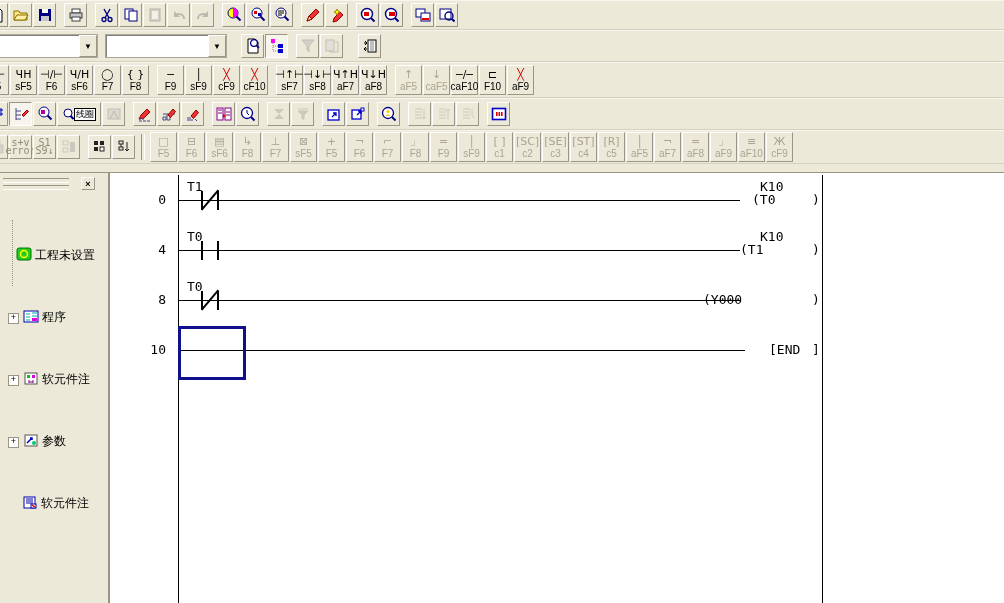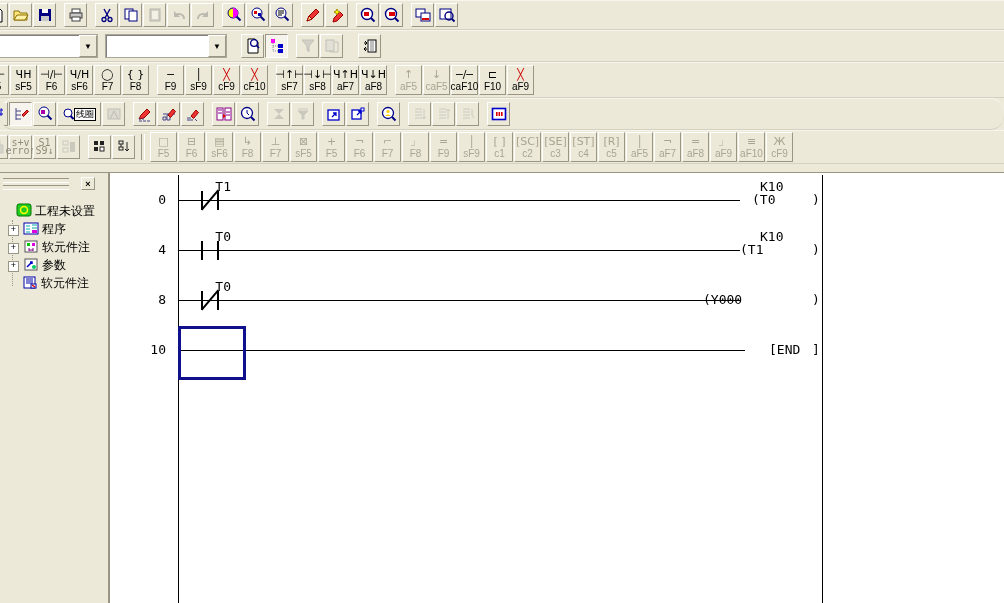--- a/index.html
+++ b/index.html
@@ -8,21 +8,21 @@
   
   .menubar{height:18px;line-height:18px;padding-left:4px;white-space:nowrap;overflow:hidden;
            border-bottom:1px solid #c9c5b2;}
   .mi{display:inline-block;padding:0 9px;height:18px;cursor:default;}
   
   .tb{white-space:nowrap;overflow:hidden;border-top:1px solid #f7f5ee;border-bottom:1px solid #d5d1c0;
       display:flex;align-items:center;}
   .row2{height:28px;padding-left:0;}
   .row3{height:30px;}
   .row4{height:34px;}
-  .row5{height:30px;border-radius:14px;}
+  .row5{height:30px;}
   .row6{height:32px;}
   .tbtn{flex:none;width:23px;height:24px;margin:0 1px 0 0;padding:0;background:#ece9d8;
         border:1px solid;border-color:#fff #9a9685 #9a9685 #fff;
         display:inline-flex;align-items:center;justify-content:center;}
   .tbtn.pressed{border-color:#9a9685 #fff #fff #9a9685;background:#f6f4ec;}
   .tbtn.dis svg{opacity:.38;filter:grayscale(1);}
   .cut1{margin-left:-15px;}
   .sep{flex:none;width:7px;height:100%;}
   .ic{width:16px;height:16px;}
   
@@ -45,34 +45,34 @@
   .vsep{flex:none;width:2px;height:26px;margin:0 5px;border-left:1px solid #9a9685;border-right:1px solid #fff;}
   
   .main{position:absolute;left:0;top:172px;width:1004px;height:431px;display:flex;border-top:1px solid #9a9685;}
   .sidebar{position:relative;flex:none;width:108px;background:#ece9d8;border-right:1px solid #9a9685;}
   .sb-head{position:relative;height:20px;padding-top:3px;}
   .grip{height:3px;width:66px;margin:2px 0 2px 3px;border-top:1px solid #9a9685;border-bottom:1px solid #fff;}
   .sb-close{position:absolute;right:13px;top:4px;width:14px;height:13px;padding:0;background:#ece9d8;
             border:1px solid;border-color:#fff #9a9685 #9a9685 #fff;font-size:9px;line-height:10px;font-weight:bold;}
   .tree{position:relative;padding-top:6px;font-size:12px;}
   .tguide{position:absolute;left:12px;top:24px;height:66px;border-left:1px dotted #9a9685;}
-  .trow{position:relative;height:18px;line-height:18px;white-space:nowrap;overflow:hidden;}
+  .trow{position:relative;height:18px;line-height:18px;white-space:nowrap;overflow:hidden;margin-top:44px;}
   .trow .tic{display:inline-block;vertical-align:-2px;margin-right:3px;}
   .plus{display:inline-block;width:9px;height:9px;margin:0 4px 0 8px;background:#fff;border:1px solid #9a9685;
         font-size:9px;line-height:7px;text-align:center;vertical-align:1px;color:#000;}
   .root-ind{margin-left:16px;}
   .child-ind{margin-left:22px;}
   
   .ladder{position:relative;flex:1;background:#fff;border-left:1px solid #9a9685;overflow:hidden;
           font-family:"DejaVu Sans Mono",monospace;font-size:13px;color:#000;}
   .rail{position:absolute;top:2px;bottom:0;width:1px;background:#000;}
   .rung{position:absolute;left:0;width:100%;height:0;}
   .wire{position:absolute;top:0;height:1px;background:#000;}
   .step{position:absolute;left:0;top:-7px;width:56px;text-align:right;line-height:14px;}
-  .clabel{position:absolute;top:-20px;width:44px;text-align:right;line-height:13px;}
+  .clabel{position:absolute;top:-20px;width:44px;text-align:left;line-height:13px;}
   .cbar{position:absolute;top:-9px;width:2px;height:19px;background:#000;}
   .slash{position:absolute;top:-13px;width:2px;height:26px;background:#000;transform:rotate(40deg);}
   .param{position:absolute;top:-20px;width:44px;text-align:left;line-height:13px;}
   .copen{position:absolute;top:-7px;line-height:14px;}
   .cclose{position:absolute;top:-7px;line-height:14px;}
   .selrect{position:absolute;left:68px;top:153px;width:62px;height:48px;border:3px solid #10108c;background:transparent;}
 </style>
 </head>
 <body>
 

